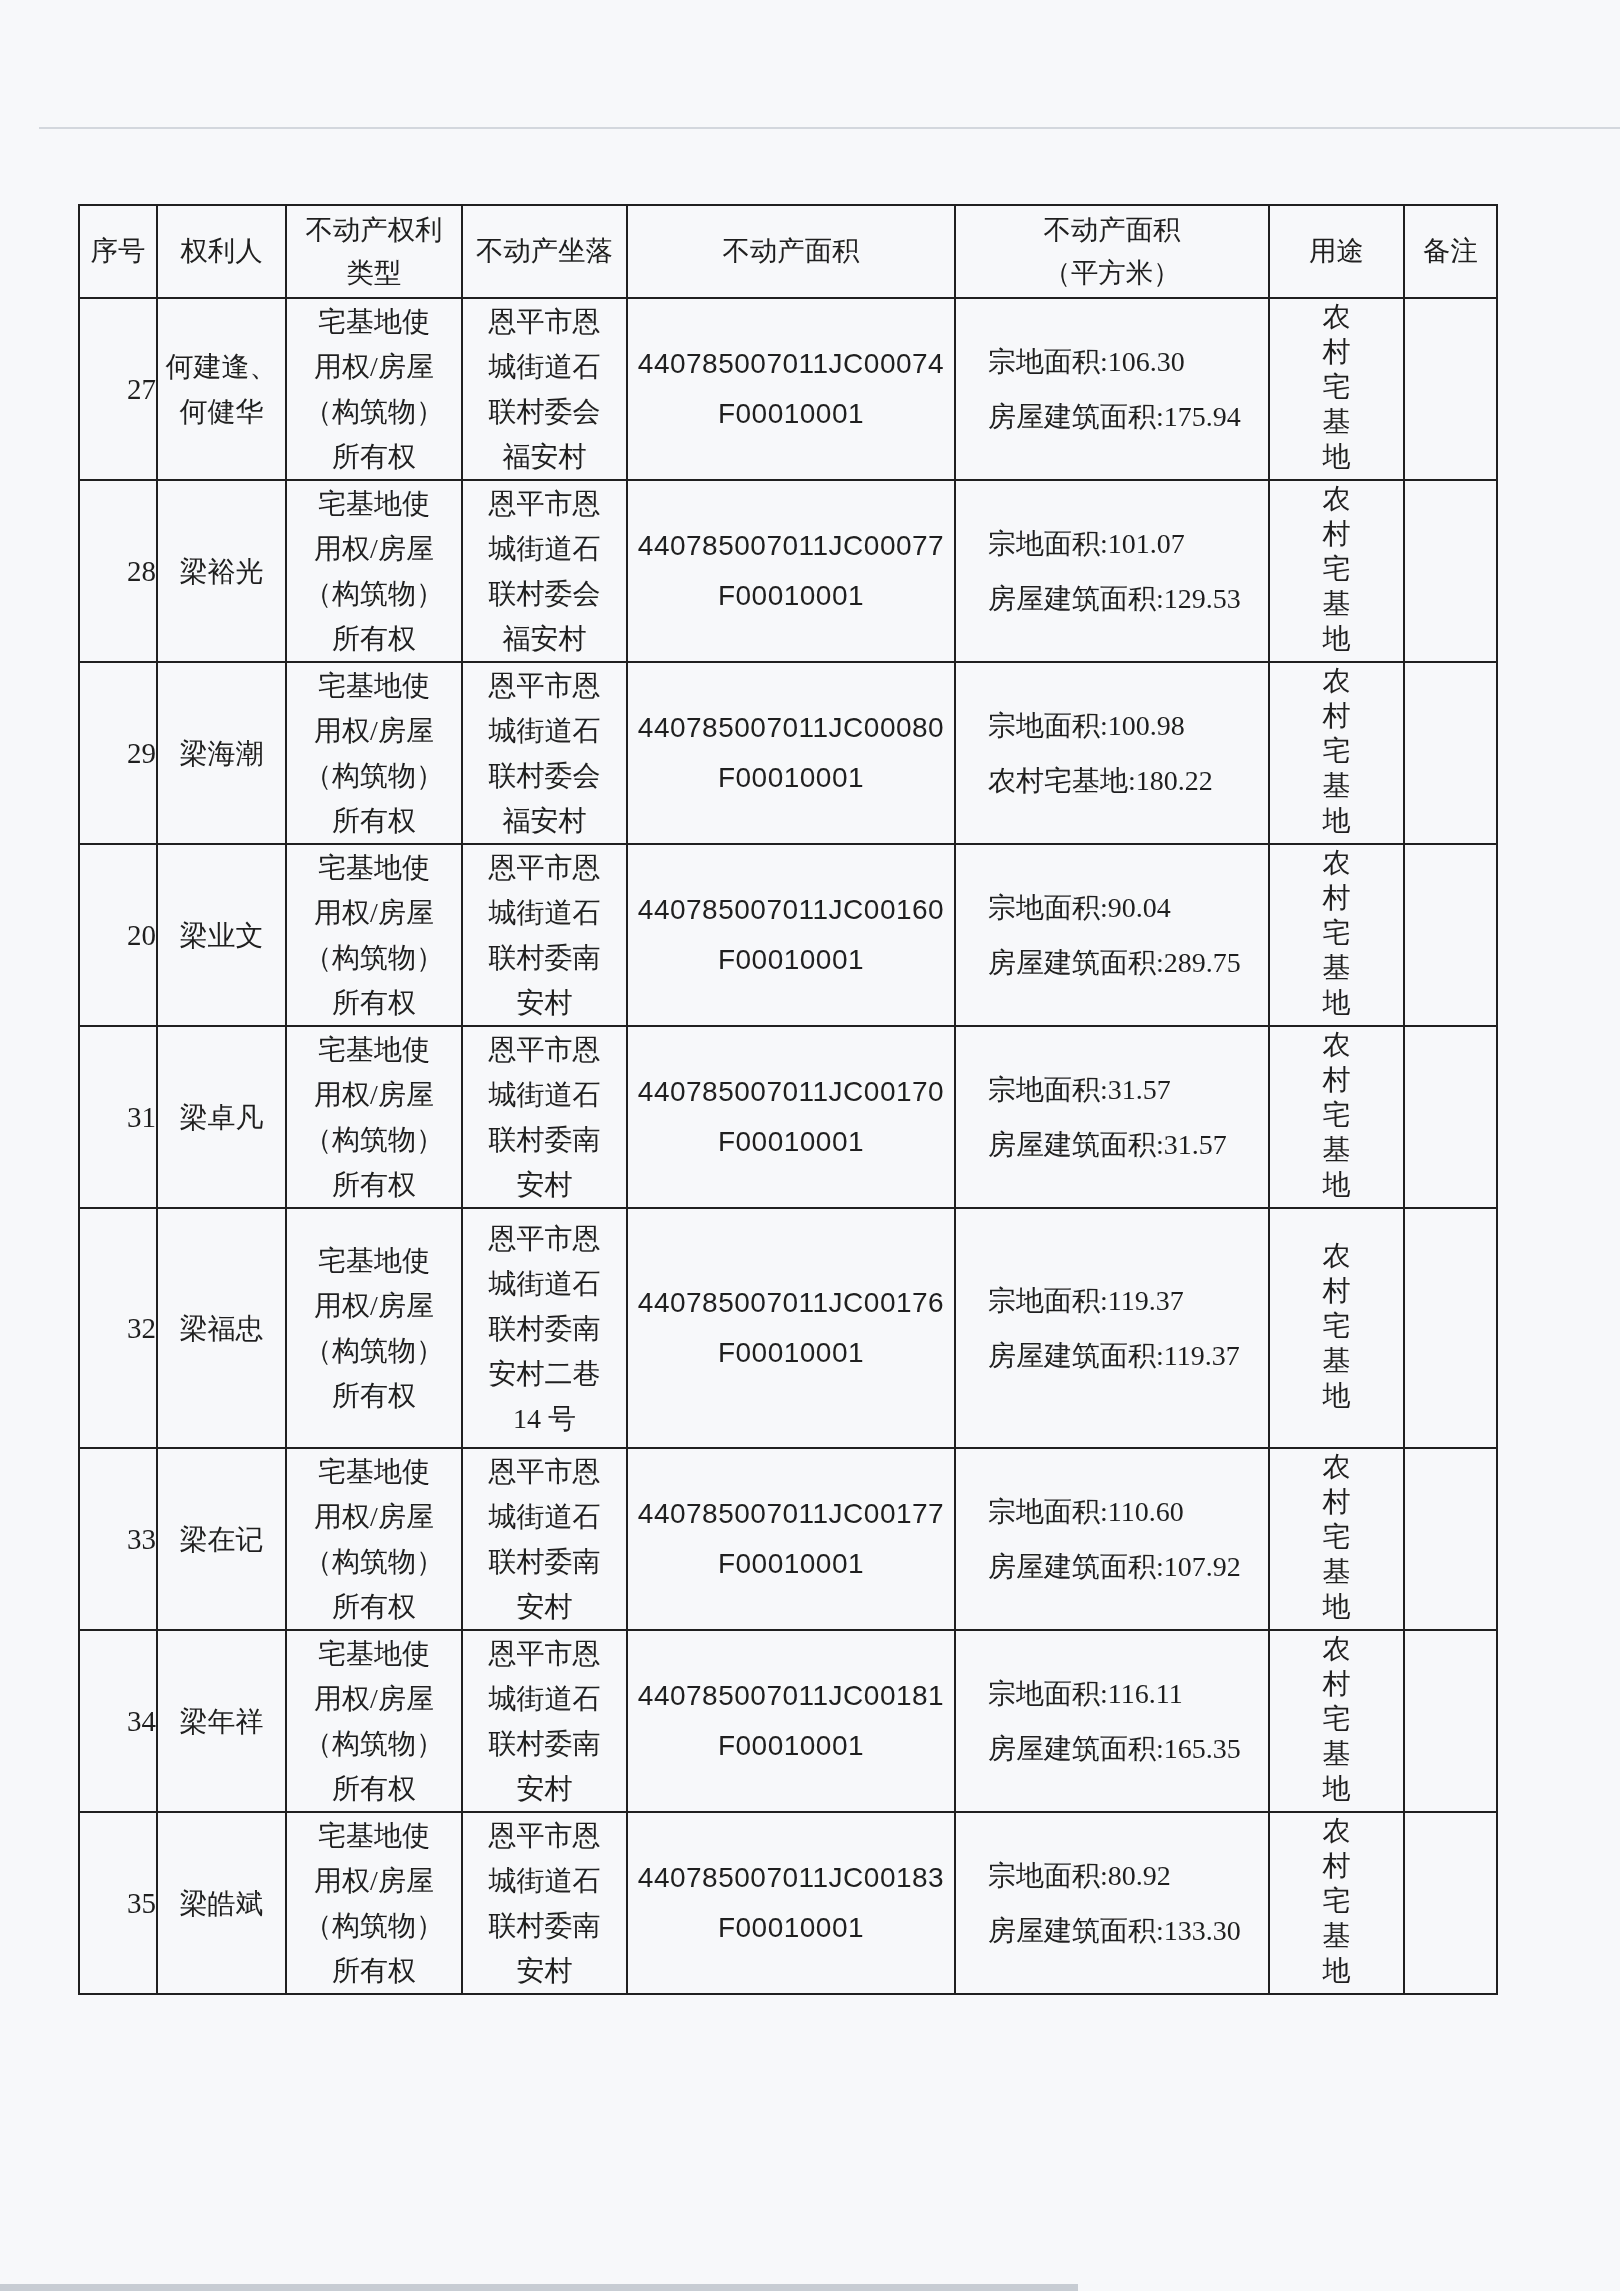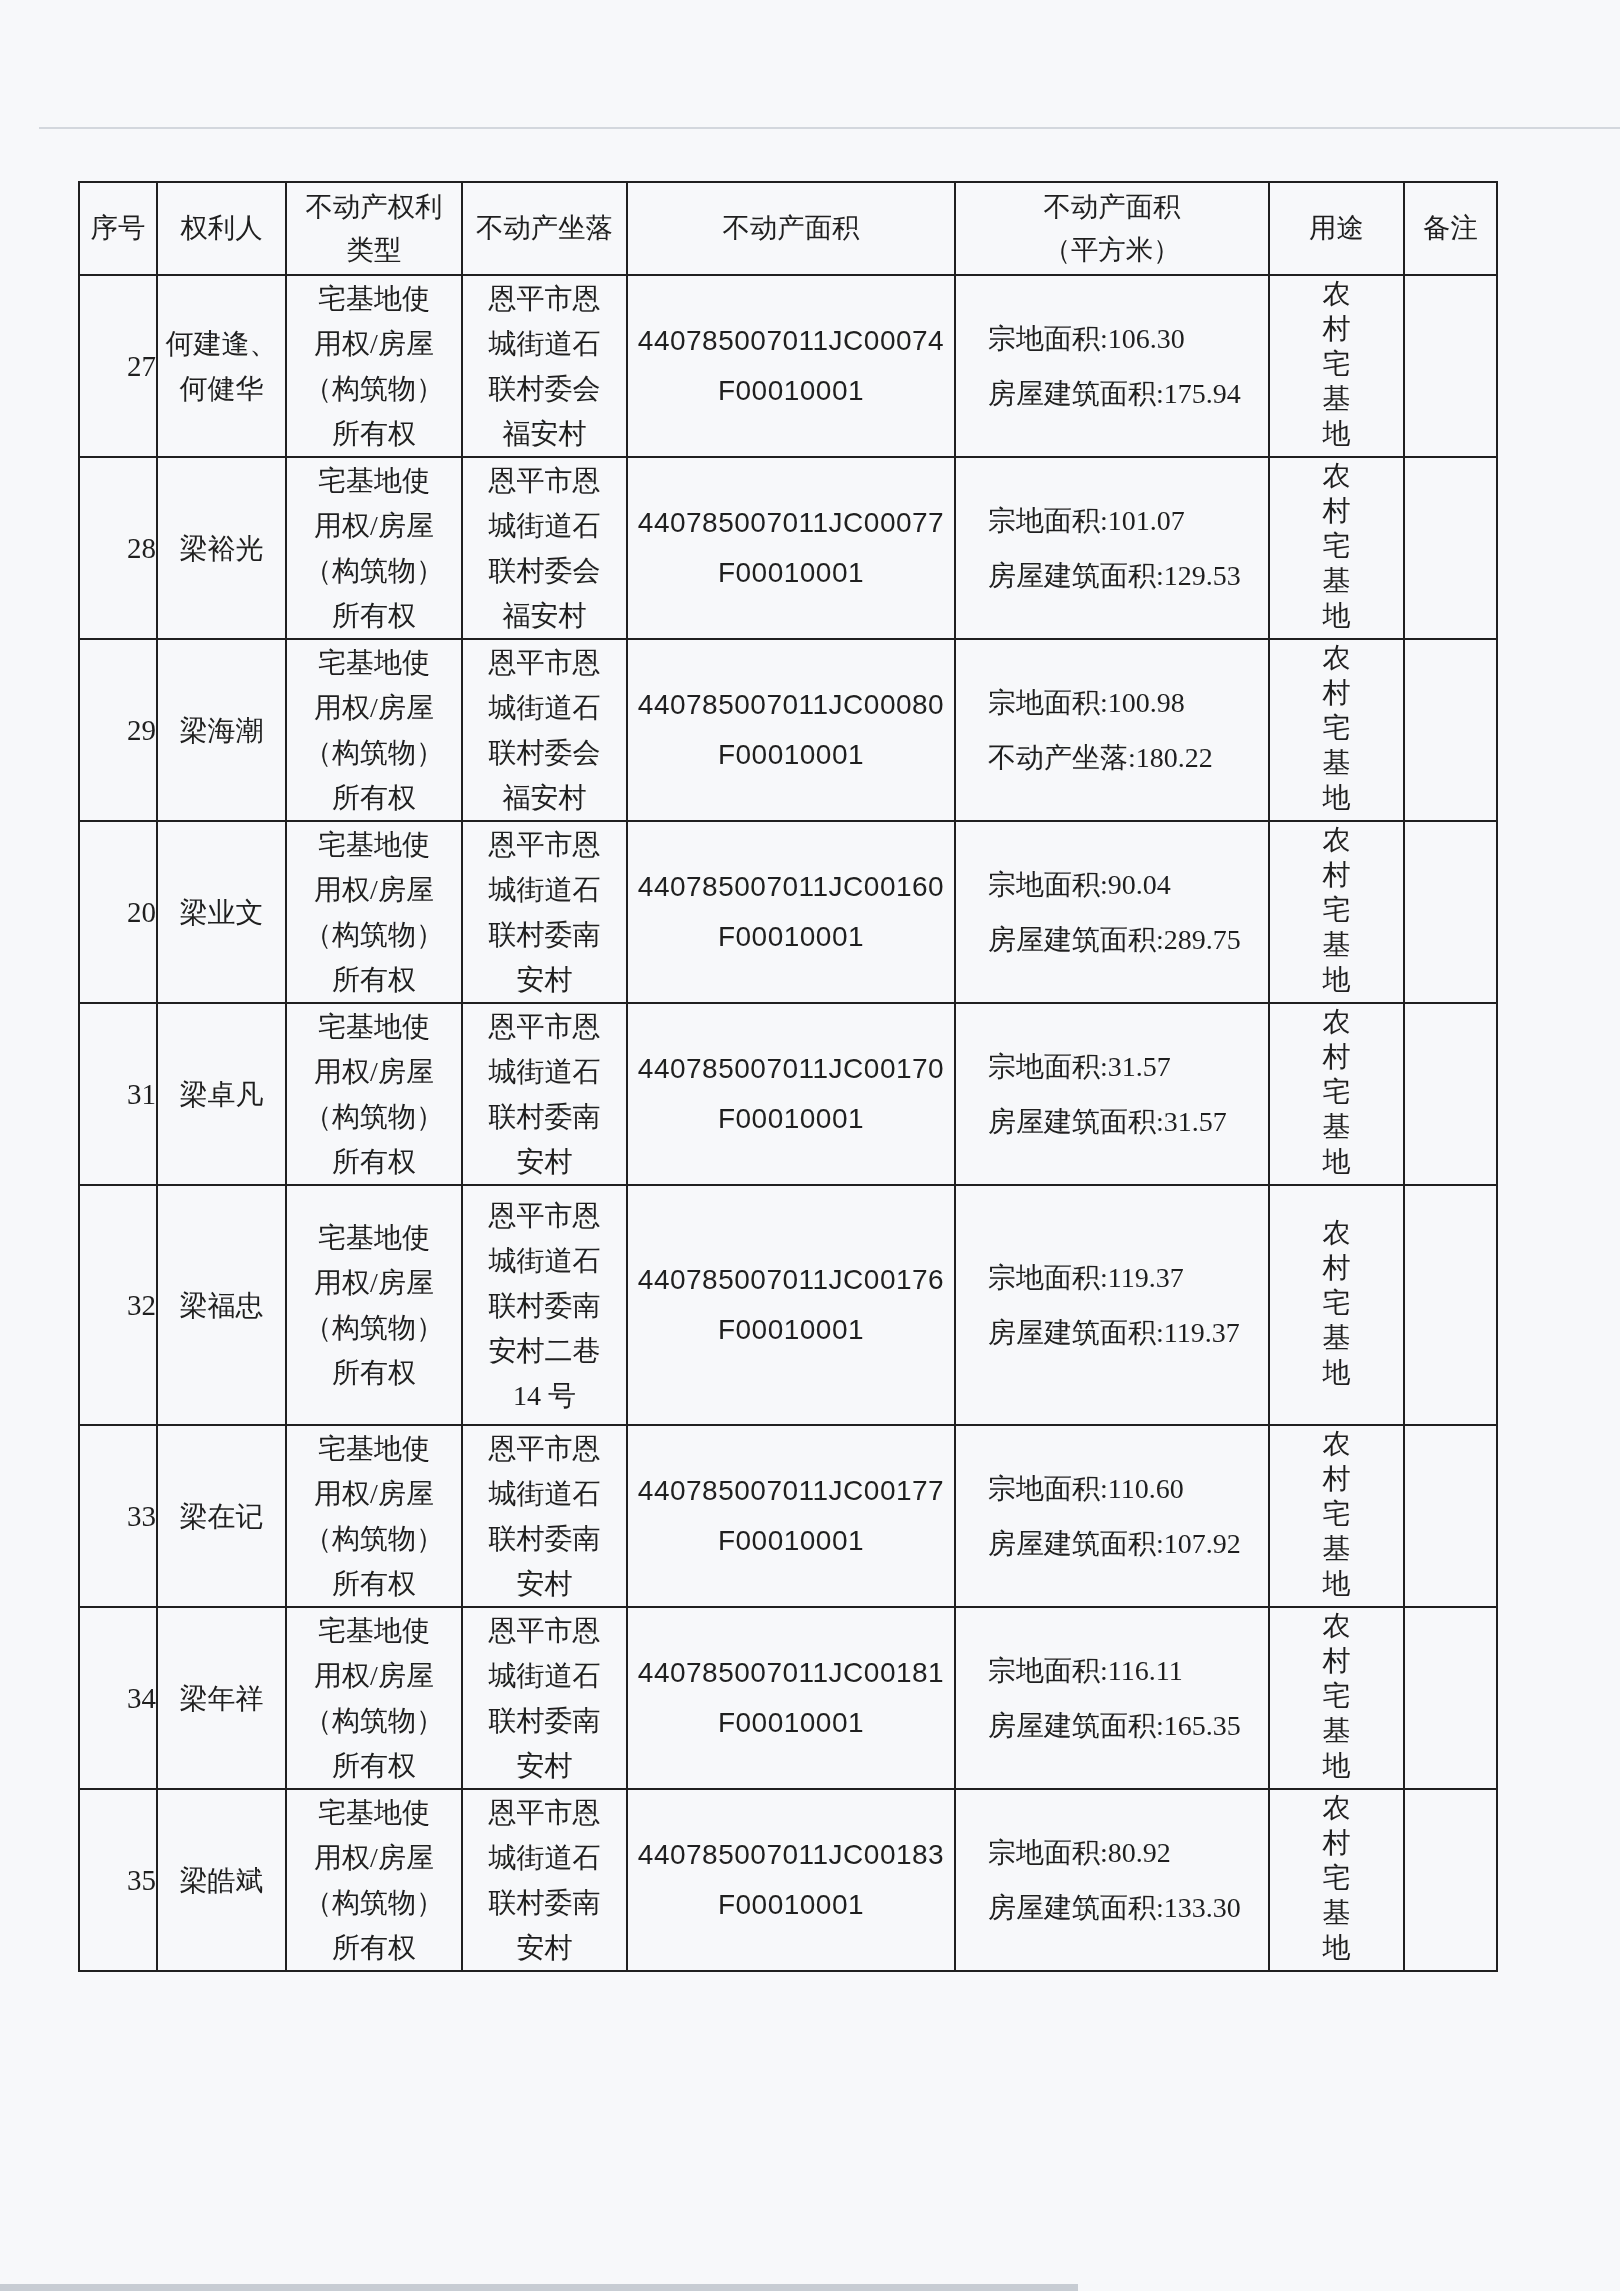--- a/index.html
+++ b/index.html
@@ -20,21 +20,21 @@
   }
   .scan-line-top{
     position:absolute;left:39px;top:127px;width:1581px;height:2px;
     background:var(--artifact);opacity:.75;
   }
   .scan-line-bottom{
     position:absolute;left:0px;top:2284px;width:1078px;height:7.8px;
     background:var(--artifact);
   }
   table.register{
-    position:absolute;left:78px;top:181px;width:1419px;
+    position:absolute;left:78px;top:204px;width:1419px;
     border-collapse:collapse;table-layout:fixed;
     border:2.9px solid var(--line);
   }
   th,td{
     border:2px solid var(--line);
     text-align:center;vertical-align:middle;
     font-weight:normal;white-space:pre-line;
     padding:0;overflow:hidden;
   }
   thead th{
@@ -135,21 +135,21 @@
 用权/房屋
 （构筑物）
 所有权</td>
     <td class="loc">恩平市恩
 城街道石
 联村委会
 福安村</td>
     <td class="unit">440785007011JC00080
 F00010001</td>
     <td class="area">宗地面积:100.98
-不动产坐落:180.22</td>
+农村宅基地:180.22</td>
     <td class="usage"><span class="vertical">农村宅基地</span></td>
     <td class="remark"></td>
   </tr>
         <tr>
     <td class="no">20</td>
     <td class="owner">梁业文</td>
     <td class="rtype">宅基地使
 用权/房屋
 （构筑物）
 所有权</td>

